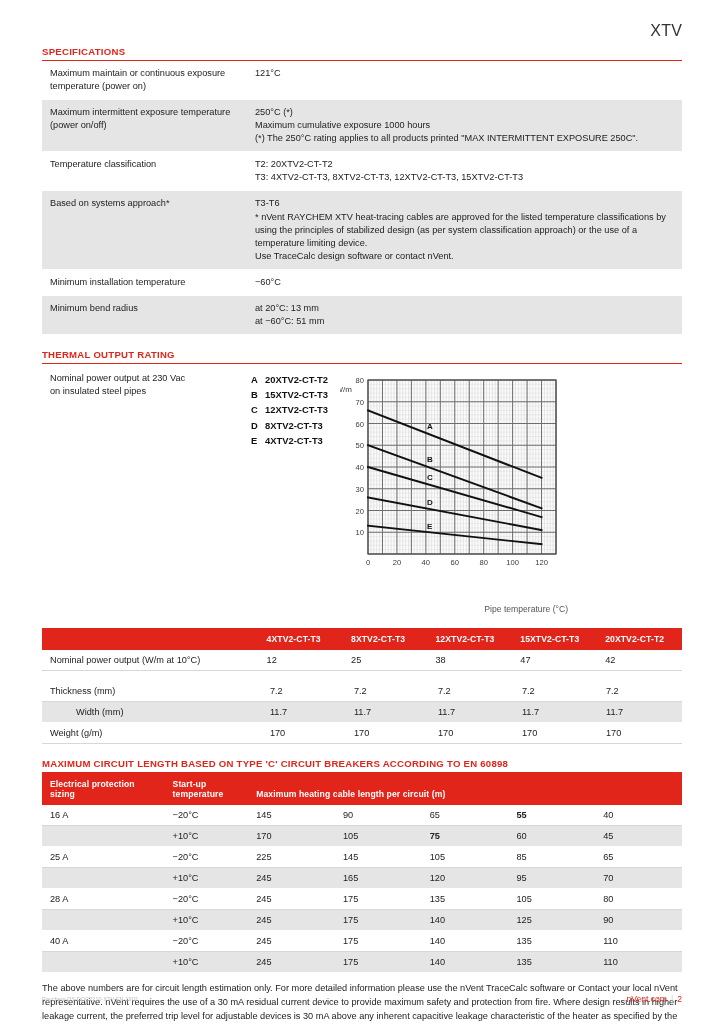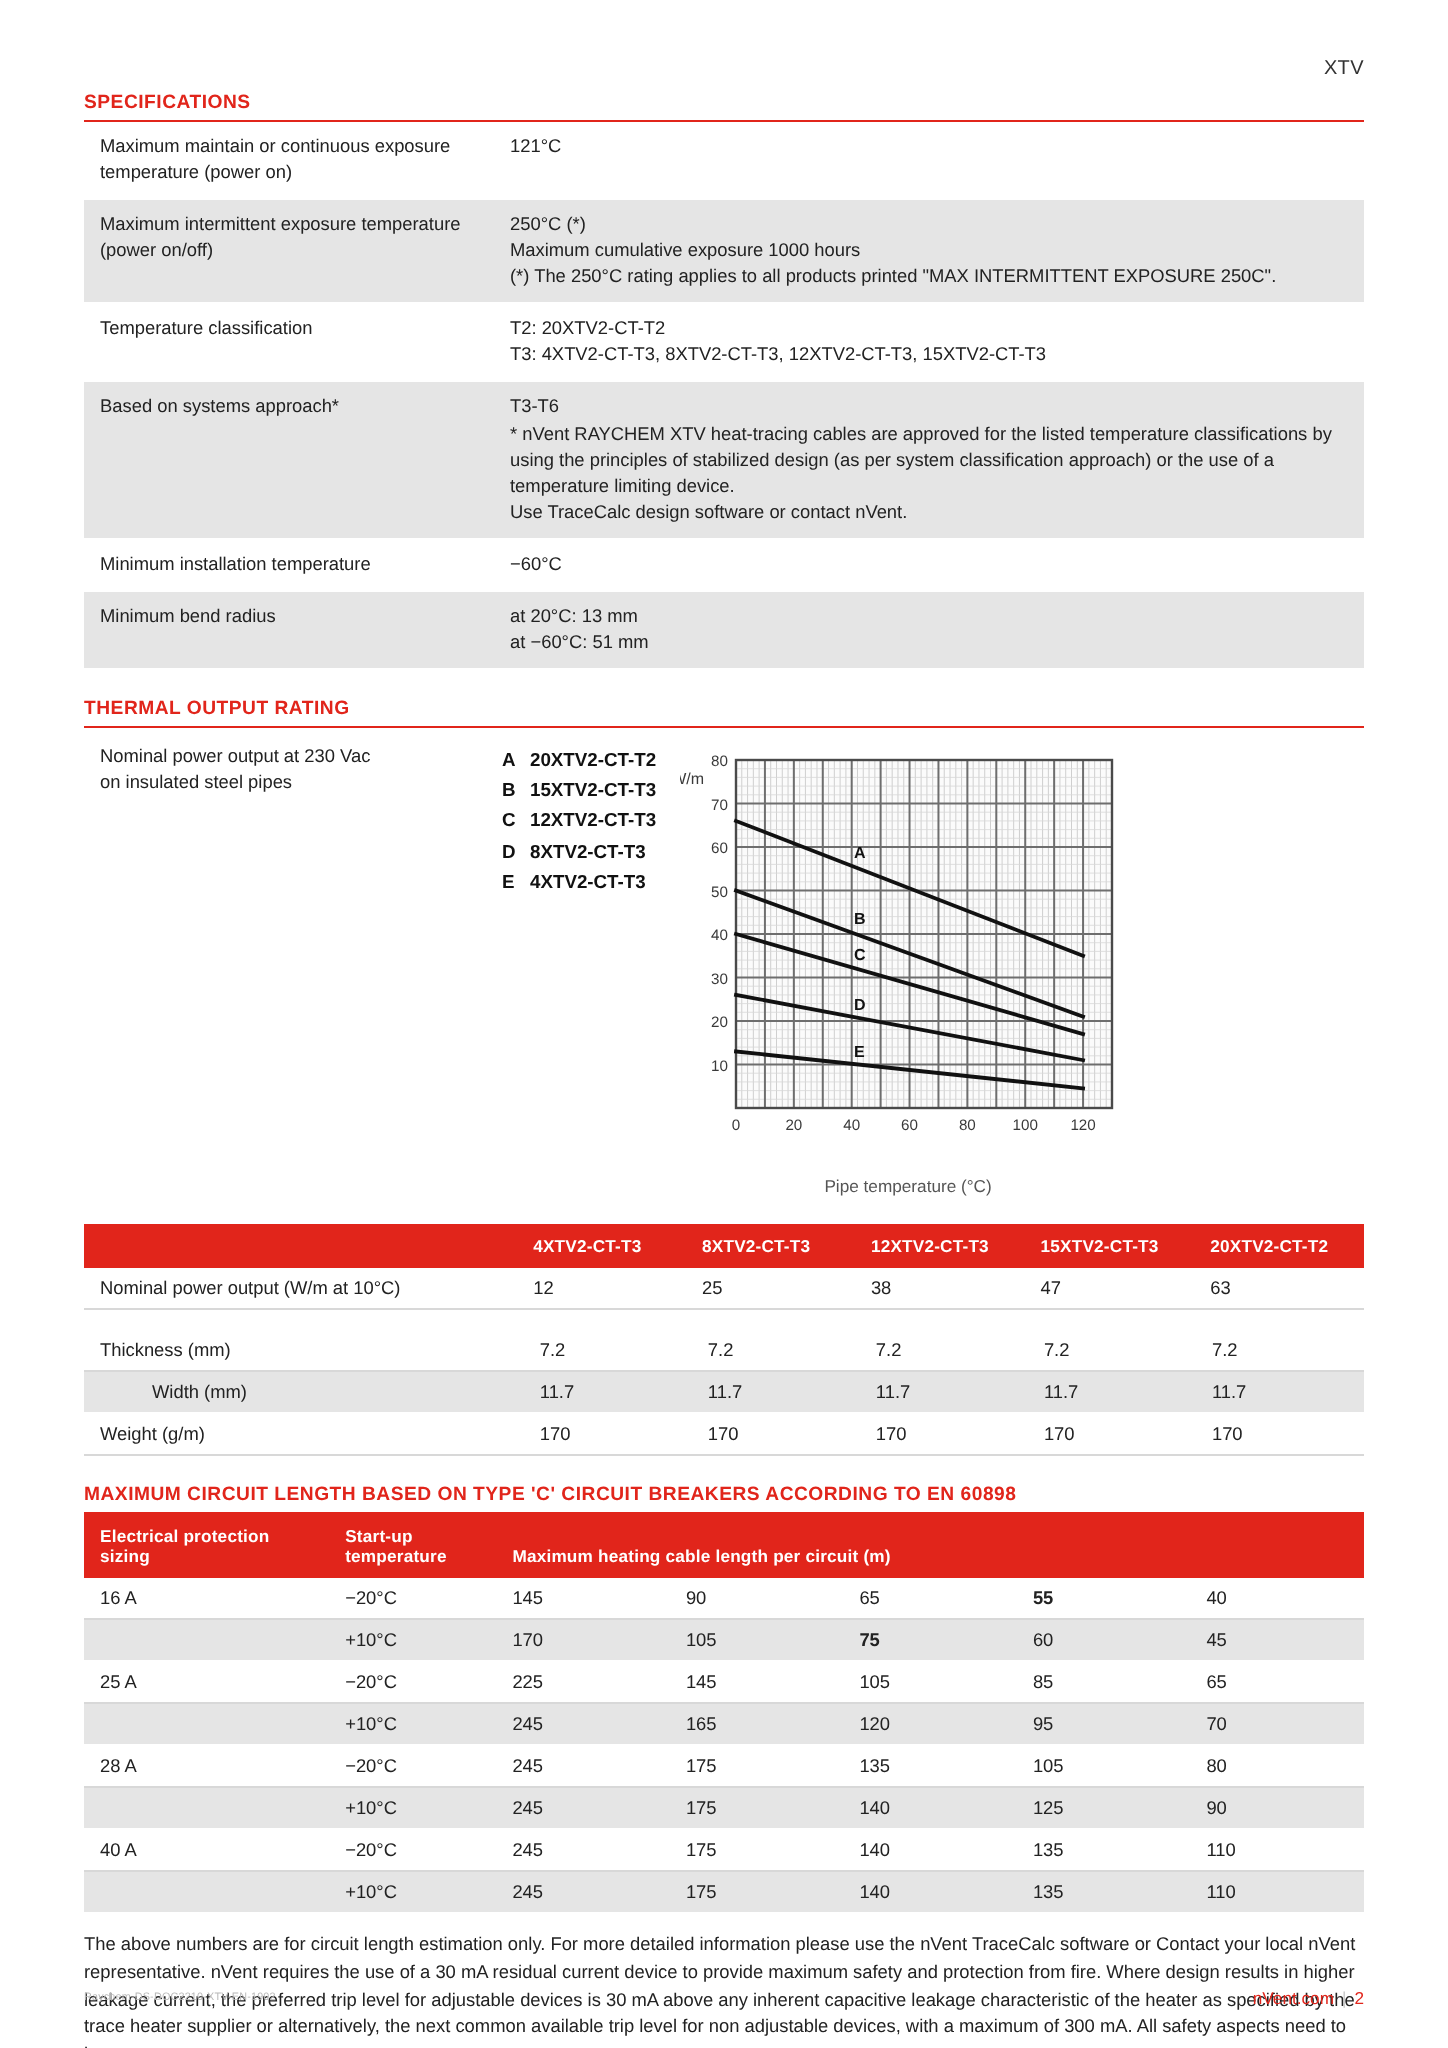--- a/index.html
+++ b/index.html
@@ -10,21 +10,21 @@
     font-family: "Liberation Sans", sans-serif;
     color: #1a1a1a;
     font-size: 9.2px;
     position: relative;
     overflow: hidden;
   }
   .page { position:relative; width:724px; height:1024px; padding: 0 42px; }
 
   
   .pg-header { height: 46px; display:flex; align-items:flex-end; justify-content:flex-end; padding-bottom:6px; }
-  .pg-header .doc-tag { font-size: 10px; color:#333; letter-spacing:.2px; }
+  .pg-header .doc-tag { font-size: 16px; color:#333; letter-spacing:.2px; }
 
   
   .sec-head {
     color:#E1251B; font-weight:bold; font-size:9.6px; letter-spacing:.25px;
     padding-bottom:3px; border-bottom:1.4px solid #E1251B; text-transform:uppercase;
     margin-bottom:0;
   }
 
   
   table { border-collapse: collapse; width:100%; }
@@ -33,21 +33,21 @@
   .spec-tbl tr.alt td { background:#E5E5E5; }
   .spec-tbl tr td { border-bottom:1px solid #ffffff; }
 
   
   .thermal-wrap { display:flex; margin-top:8px; }
   .thermal-desc { width: 205px; padding-left:8px; font-size:9.2px; line-height:1.45; color:#222; }
   .legend { padding-left:4px; }
   .legend-row { display:flex; font-weight:bold; font-size:9.4px; line-height:1.62; color:#111; }
   .legend-row .lk { width:14px; }
   .chart-area { margin-left: 12px; position:relative; }
-  .xaxis-title { text-align:center; font-size:8.6px; color:#555; margin-top:2px; }
+  .xaxis-title { text-align:right; font-size:8.6px; color:#555; margin-top:18px; }
 
   
   .dt { width:100%; border-collapse:collapse; }
   .dt thead th {
     background:#E1251B; color:#fff; font-size:8.6px; font-weight:bold;
     padding:6px 8px; text-align:left; vertical-align:bottom; letter-spacing:.1px;
   }
   .dt td { font-size:9.2px; padding:5px 8px; color:#222; border-bottom:1px solid #ffffff; }
   .dt tr.alt td { background:#E5E5E5; }
   .dt tr.rule td { border-bottom:1px solid #d8d8d8; }
@@ -333,21 +333,21 @@
           <th style="width: 88px;">20XTV2-CT-T2</th>
         </tr>
       </thead>
     <tbody id="pt-body">
         <tr class="rule">
           <td>Nominal power output (W/m at 10°C)</td>
           <td>12</td>
           <td>25</td>
           <td>38</td>
           <td>47</td>
-          <td>63</td>
+          <td>42</td>
         </tr>
       </tbody>
   </table>
 
   <div class="gap-sm"></div>
 
   <table class="dt">
     <tbody id="dim-body">
         <tr class="rule">
           <td style="width: 232px;">Thickness (mm)</td>

